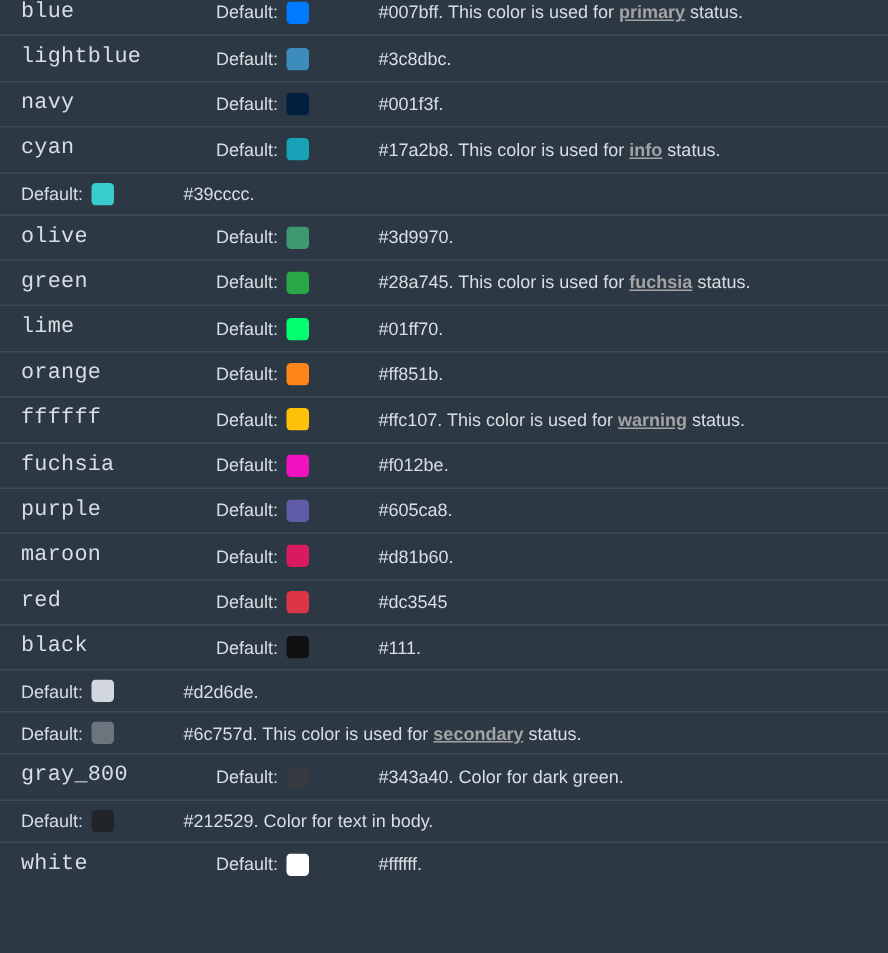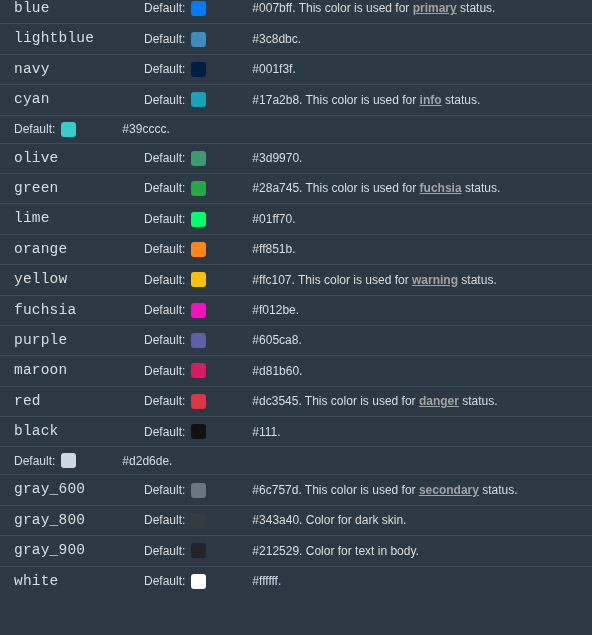--- a/index.html
+++ b/index.html
@@ -140,21 +140,21 @@
     <div class="row">
       <div class="name-cell">orange</div>
       <div class="desc-cell">
         <span class="default-label">Default:</span>
         <span class="swatch" style="background: rgb(255, 133, 27);"></span>
         <span class="hex">#ff851b</span>
         <span>.</span>
       </div>
     </div>
     <div class="row">
-      <div class="name-cell">yellow</div>
+      <div class="name-cell">ffffff</div>
       <div class="desc-cell">
         <span class="default-label">Default:</span>
         <span class="swatch" style="background: rgb(255, 193, 7);"></span>
         <span class="hex">#ffc107</span>
         <span class="status-segment"><span>. This color is used for </span><b>warning</b><span> status.</span></span>
       </div>
     </div>
     <div class="row">
       <div class="name-cell">fuchsia</div>
       <div class="desc-cell">
@@ -181,60 +181,57 @@
         <span class="hex">#d81b60</span>
         <span>.</span>
       </div>
     </div>
     <div class="row">
       <div class="name-cell">red</div>
       <div class="desc-cell">
         <span class="default-label">Default:</span>
         <span class="swatch" style="background: rgb(220, 53, 69);"></span>
         <span class="hex">#dc3545</span>
-        <span class="status-segment"><span>. This color is used for </span><b>danger</b><span> status.</span></span>
       </div>
     </div>
     <div class="row">
       <div class="name-cell">black</div>
       <div class="desc-cell">
         <span class="default-label">Default:</span>
         <span class="swatch" style="background: rgb(17, 17, 17);"></span>
         <span class="hex">#111</span>
         <span>.</span>
       </div>
     </div>
     <div class="row">
       <div class="desc-cell">
         <span class="default-label">Default:</span>
         <span class="swatch" style="background: rgb(210, 214, 222);"></span>
         <span class="hex">#d2d6de</span>
         <span>.</span>
       </div>
     </div>
     <div class="row">
-      <div class="name-cell">gray_600</div>
       <div class="desc-cell">
         <span class="default-label">Default:</span>
         <span class="swatch" style="background: rgb(108, 117, 125);"></span>
         <span class="hex">#6c757d</span>
         <span class="status-segment"><span>. This color is used for </span><b>secondary</b><span> status.</span></span>
       </div>
     </div>
     <div class="row">
       <div class="name-cell">gray_800</div>
       <div class="desc-cell">
         <span class="default-label">Default:</span>
         <span class="swatch" style="background: rgb(52, 58, 64);"></span>
         <span class="hex">#343a40</span>
-        <span class="note-segment">. Color for dark skin.</span>
-      </div>
-    </div>
-    <div class="row">
-      <div class="name-cell">gray_900</div>
+        <span class="note-segment">. Color for dark green.</span>
+      </div>
+    </div>
+    <div class="row">
       <div class="desc-cell">
         <span class="default-label">Default:</span>
         <span class="swatch" style="background: rgb(33, 37, 41);"></span>
         <span class="hex">#212529</span>
         <span class="note-segment">. Color for text in body.</span>
       </div>
     </div>
     <div class="row">
       <div class="name-cell">white</div>
       <div class="desc-cell">

